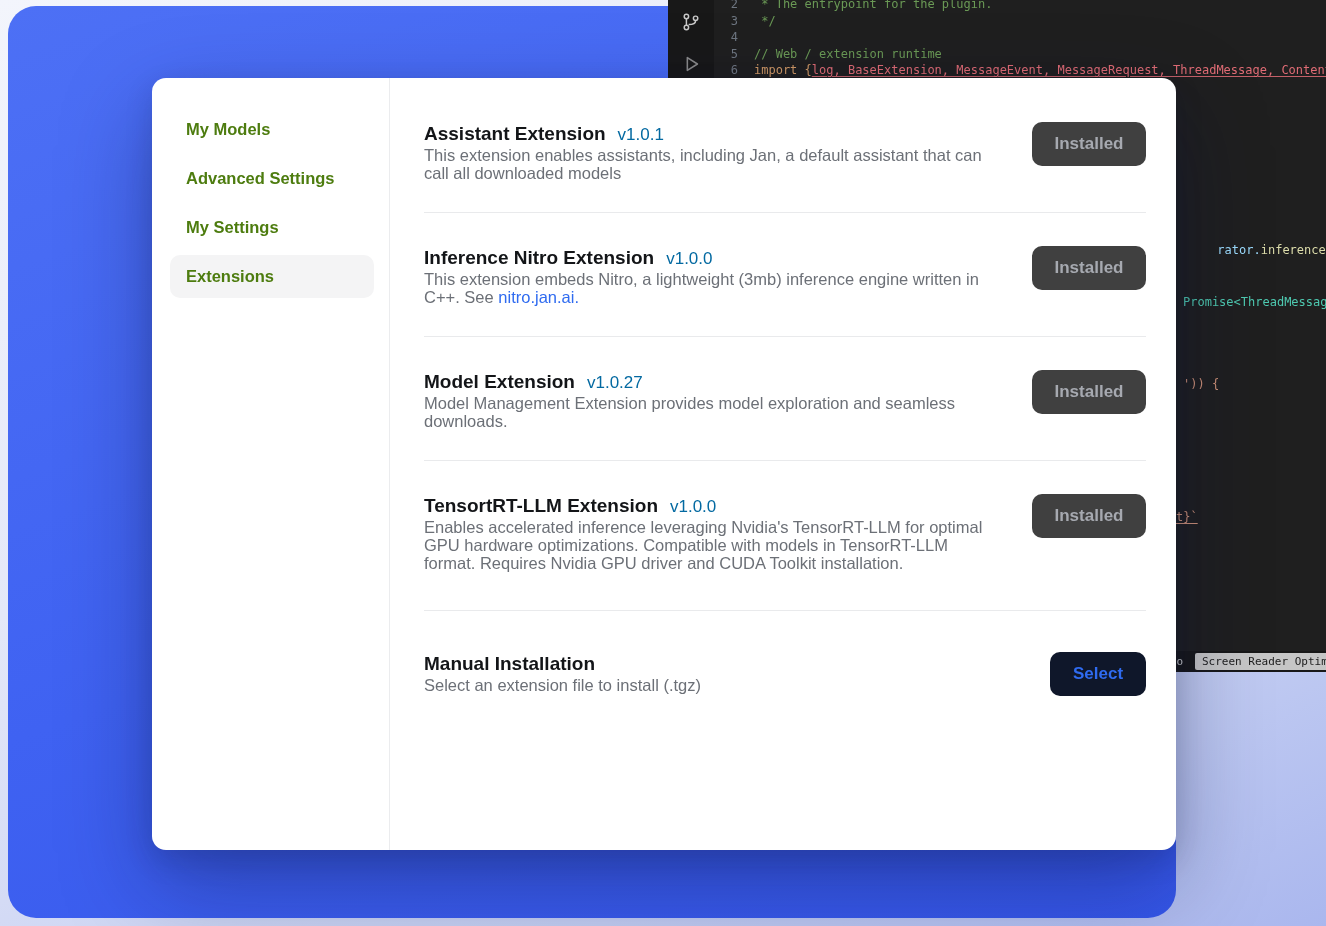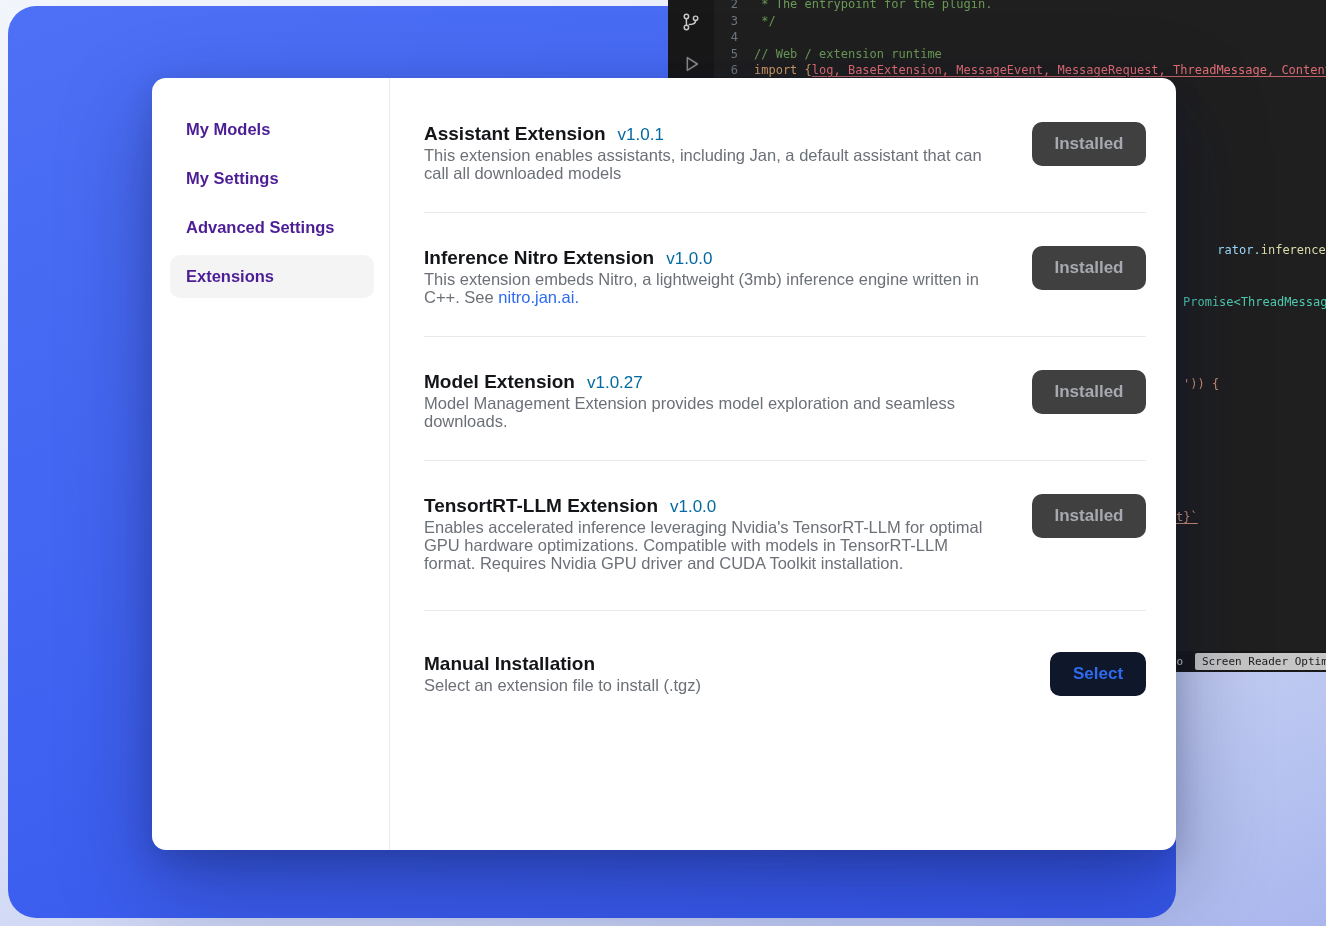--- a/index.html
+++ b/index.html
@@ -53,21 +53,21 @@
              font-size:11px; padding:2px 7px; border-radius:2px; white-space:nowrap; }
 
   
   .modal {
     position:absolute; left:152px; top:78px; width:1024px; height:772px;
     background:#ffffff; border-radius:14px; display:flex; overflow:hidden;
     box-shadow: 0 35px 90px rgba(12,18,60,.35), 0 10px 28px rgba(12,18,60,.16);
   }
   .sidebar { width:238px; flex:none; border-right:1px solid #ebecee; padding:30px 15px 0 18px; }
   .nav-item {
-    font-size:16.5px; font-weight:700; color:#4c1d95;
+    font-size:16.5px; font-weight:700; color:#4d7c0f;
     padding:12px 16px; border-radius:10px; margin-bottom:6px; cursor:default;
   }
   .nav-item.active { background:#f4f4f5; }
 
   .content { flex:1; padding:0 30px 0 34px; }
   .ext-row {
     display:flex; justify-content:space-between; align-items:flex-start;
     padding:33px 0 30px; border-bottom:1px solid #e9eaec;
   }
   .ext-row.first { padding-top:44px; }
@@ -139,22 +139,22 @@
     <div class="statusbar">
       <span class="sb-left">go</span>
       <span class="sb-chip">Screen Reader Optimized</span>
     </div>
   </div>
 
   <div class="modal">
 
     <aside class="sidebar">
       <div class="nav-item">My Models</div>
+      <div class="nav-item">Advanced Settings</div>
       <div class="nav-item">My Settings</div>
-      <div class="nav-item">Advanced Settings</div>
       <div class="nav-item active">Extensions</div>
     </aside>
 
     <main class="content">
 
       <div class="ext-row first">
         <div class="ext-info">
           <div class="ext-title-line">
             <span class="ext-title">Assistant Extension</span>
             <span class="ext-version">v1.0.1</span>

